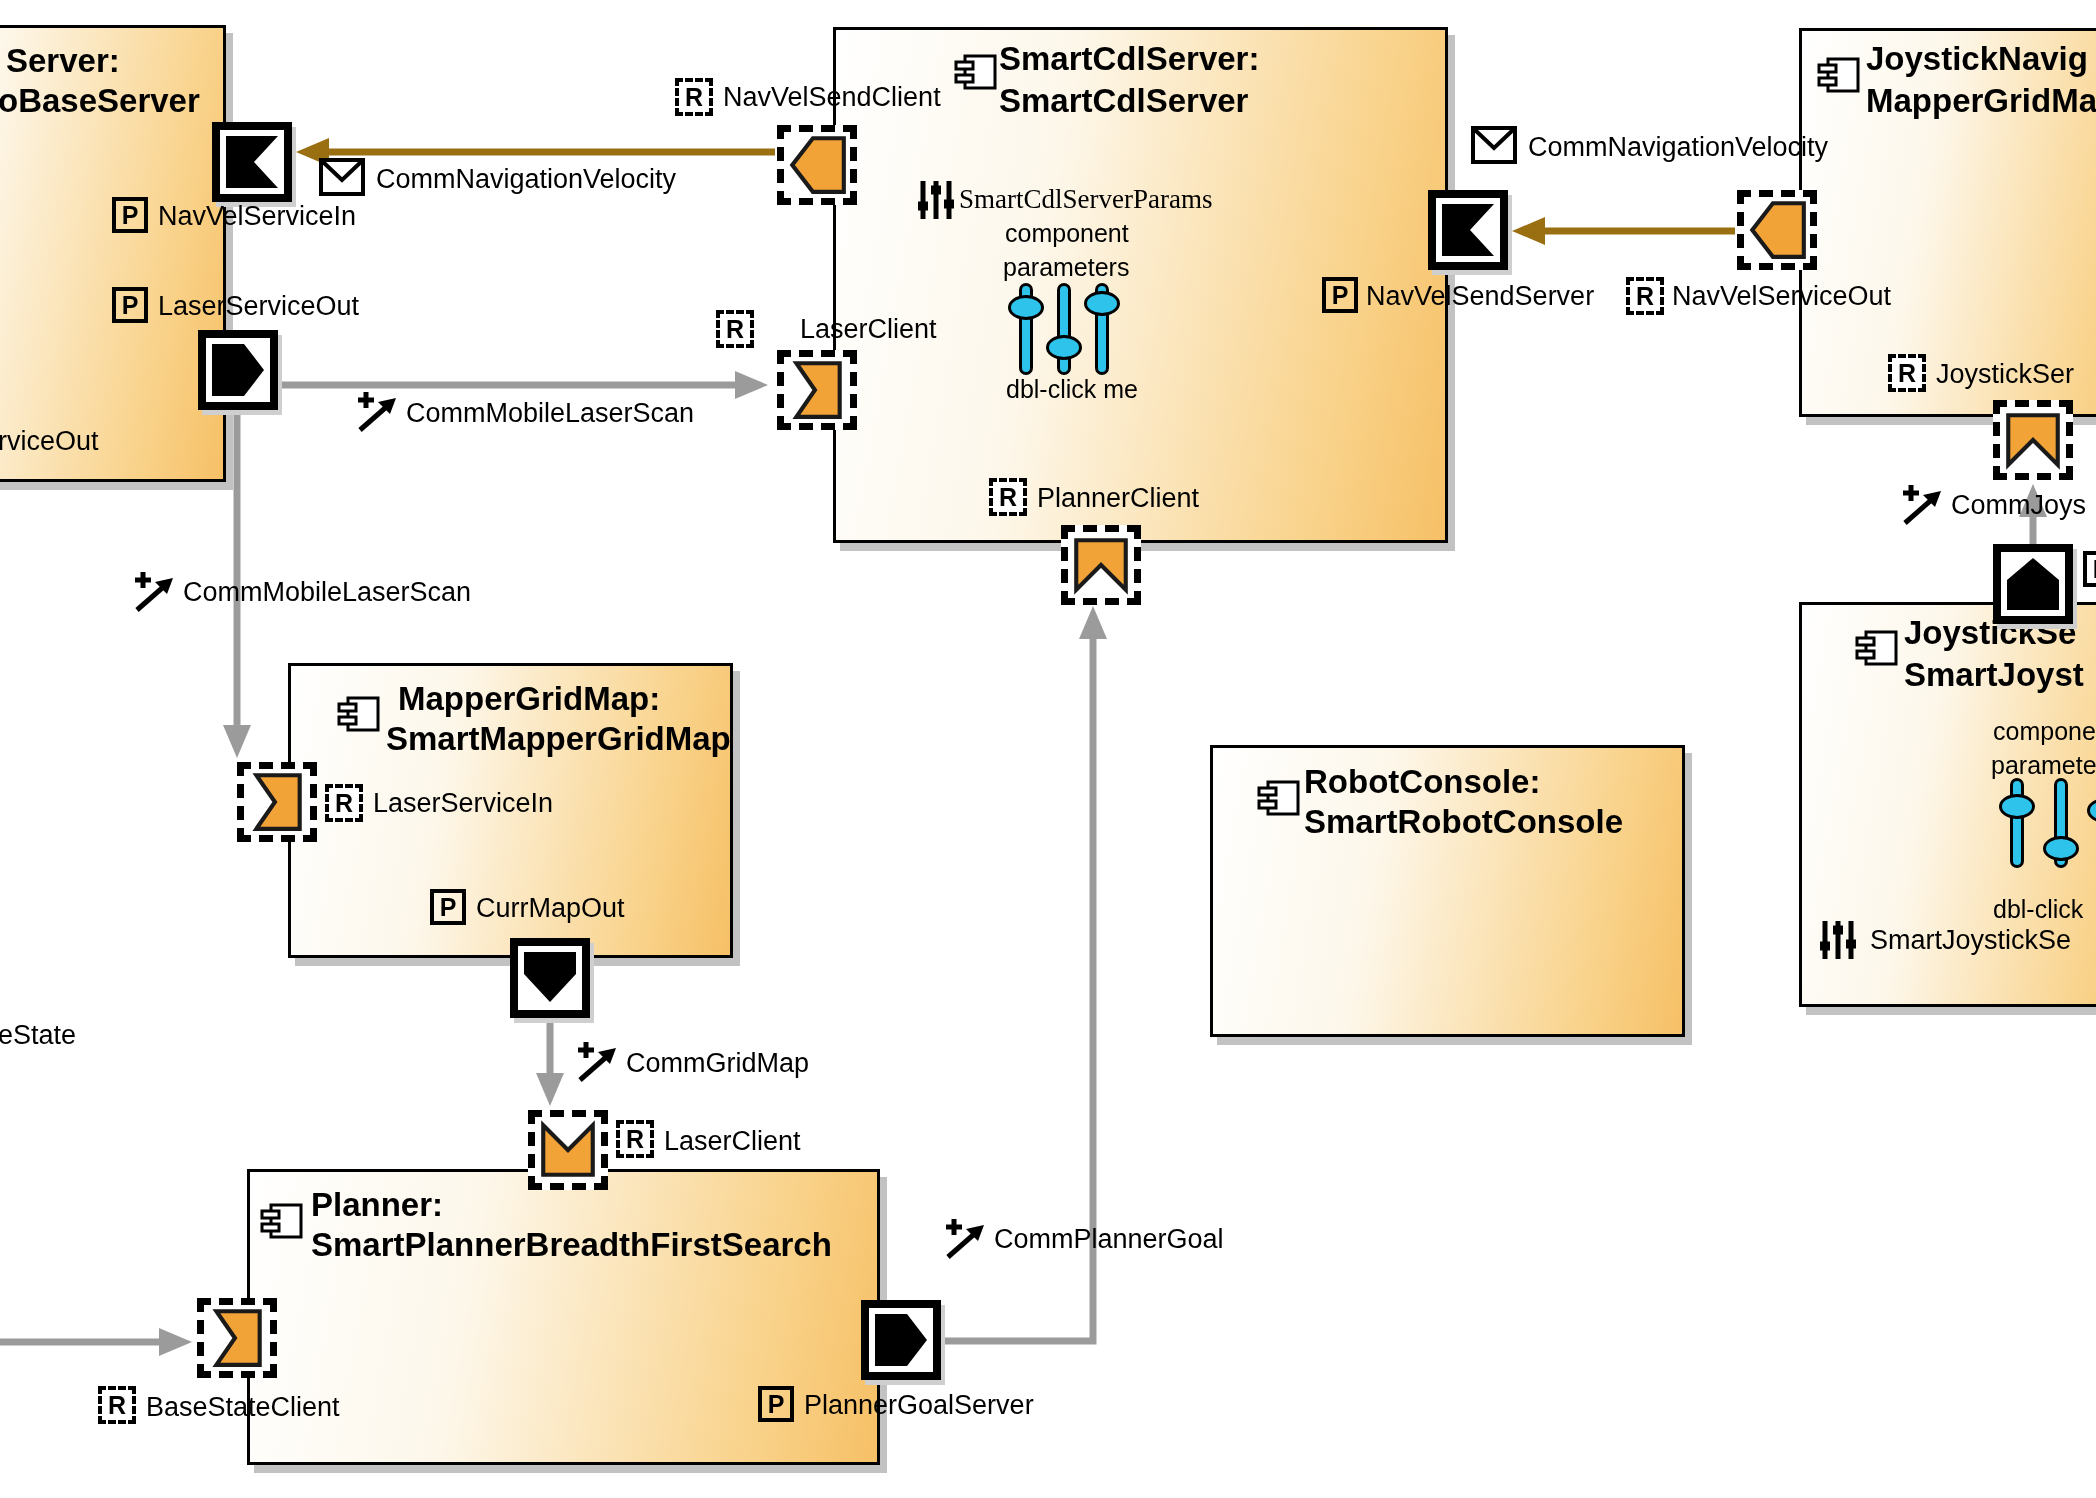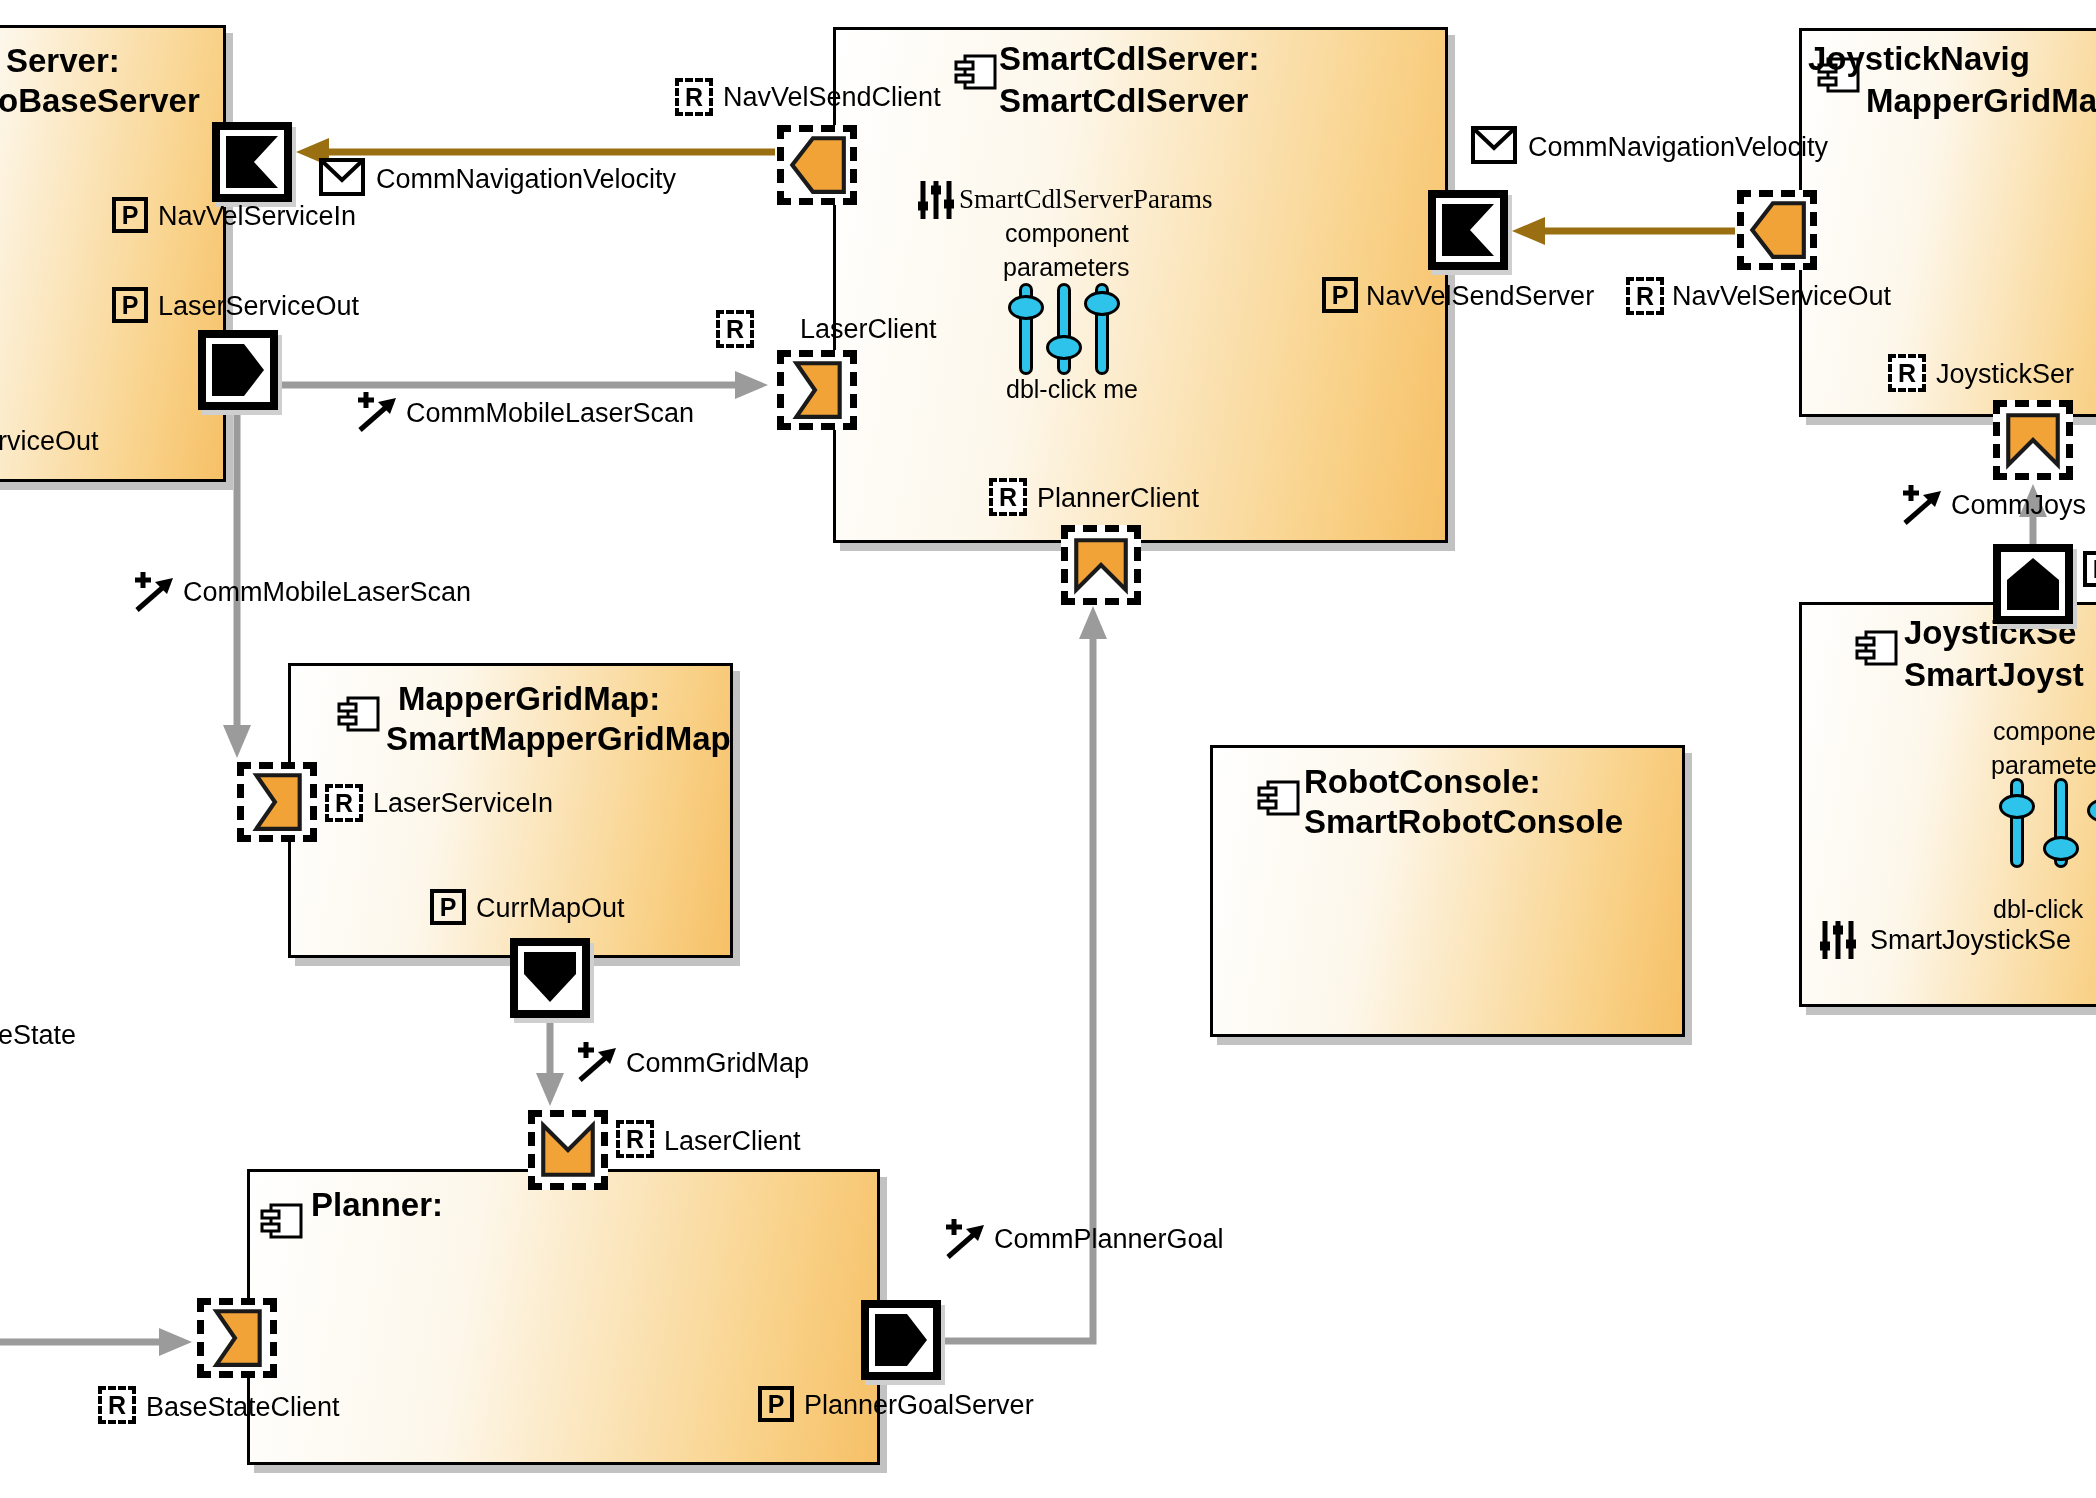--- a/index.html
+++ b/index.html
@@ -47,21 +47,21 @@
       <rect x="3" y="23" width="17" height="7" fill="#fff" stroke="#000" stroke-width="3"></rect>
     </svg>
   <div class="title" style="left:999px;top:38px;">SmartCdlServer:</div>
   <div class="title" style="left:999px;top:80px;">SmartCdlServer</div>
 
   <svg class="icon" style="left:1816px;top:55px;" width="46" height="40" viewBox="0 0 46 40">
       <rect x="12" y="4" width="30" height="32" fill="#fff" stroke="#000" stroke-width="3"></rect>
       <rect x="3" y="10" width="17" height="7" fill="#fff" stroke="#000" stroke-width="3"></rect>
       <rect x="3" y="23" width="17" height="7" fill="#fff" stroke="#000" stroke-width="3"></rect>
     </svg>
-  <div class="title" style="left:1808px;top:38px;">JoystickNavig</div>
+  <div class="title" style="left:1866px;top:38px;">JoystickNavig</div>
   <div class="title" style="left:1866px;top:80px;">MapperGridMap</div>
 
   <svg class="icon" style="left:1854px;top:628px;" width="46" height="40" viewBox="0 0 46 40">
       <rect x="12" y="4" width="30" height="32" fill="#fff" stroke="#000" stroke-width="3"></rect>
       <rect x="3" y="10" width="17" height="7" fill="#fff" stroke="#000" stroke-width="3"></rect>
       <rect x="3" y="23" width="17" height="7" fill="#fff" stroke="#000" stroke-width="3"></rect>
     </svg>
   <div class="title" style="left:1904px;top:612px;">JoystickSe</div>
   <div class="title" style="left:1904px;top:654px;">SmartJoyst</div>
 
@@ -80,20 +80,21 @@
     </svg>
   <div class="title" style="left:1304px;top:761px;text-align:right;">RobotConsole:</div>
   <div class="title" style="left:1304px;top:801px;">SmartRobotConsole</div>
 
   <svg class="icon" style="left:259px;top:1201px;" width="46" height="40" viewBox="0 0 46 40">
       <rect x="12" y="4" width="30" height="32" fill="#fff" stroke="#000" stroke-width="3"></rect>
       <rect x="3" y="10" width="17" height="7" fill="#fff" stroke="#000" stroke-width="3"></rect>
       <rect x="3" y="23" width="17" height="7" fill="#fff" stroke="#000" stroke-width="3"></rect>
     </svg>
   <div class="title" style="left:311px;top:1184px;">Planner:</div>
+  <div class="title" style="left:311px;top:1224px;">SmartPlannerBreadthFirstSearch</div>
 
   <svg class="icon" style="left:916px;top:178px;" width="40" height="44" viewBox="0 0 40 44">
     <g stroke="#000" stroke-width="5">
         <line x1="7" y1="3" x2="7" y2="41"></line>
         <line x1="20" y1="3" x2="20" y2="41"></line>
         <line x1="33" y1="3" x2="33" y2="41"></line>
       </g>
     <g stroke="#000" stroke-width="9">
         <line x1="2" y1="28" x2="12" y2="28"></line>
         <line x1="15" y1="12" x2="25" y2="12"></line>

